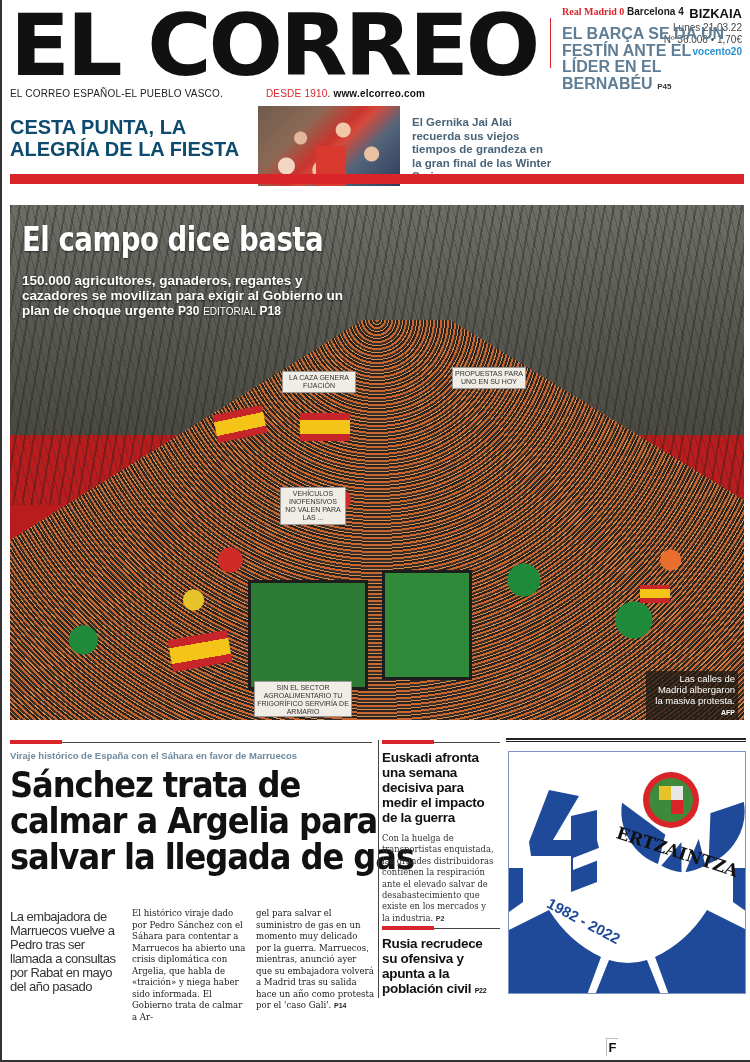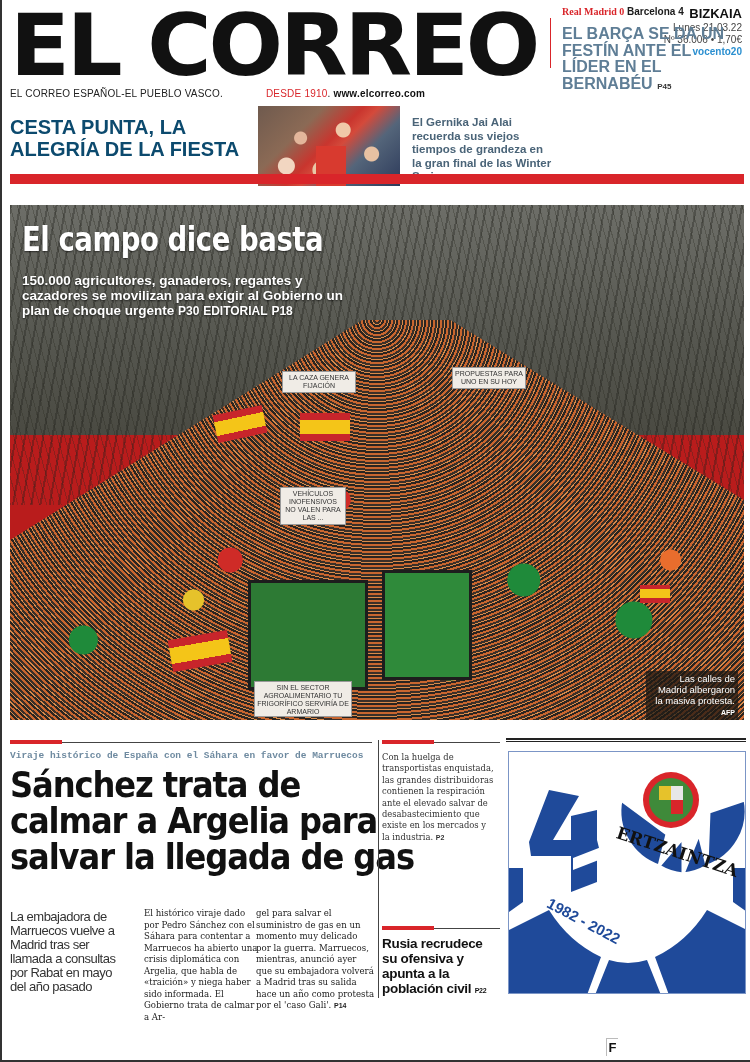--- a/index.html
+++ b/index.html
@@ -47,29 +47,29 @@
      radial-gradient(circle at 60% 85%, #2f8f3a 0 20px, transparent 21px),
      repeating-radial-gradient(circle at 50% 0%, #c9662f 0 2px, #3a2f28 2px 4px, #d98a4a 4px 5px, #2a2420 5px 7px);
   }
   .hero .tractor1 { position: absolute; left: 238px; top: 375px; width: 120px; height: 110px; background: #2d7a34; border: 3px solid #1d1d1d; }
   .hero .tractor2 { position: absolute; left: 372px; top: 365px; width: 90px; height: 110px; background: #2f8a3a; border: 3px solid #1d1d1d; }
   .hero .banner { position: absolute; background: #f0ece6; border: 1px solid #999; font-size: 7px; color: #333; text-align: center; line-height: 8px; padding: 2px; }
   .hero .flag { position: absolute; height: 28px; width: 50px; background: linear-gradient(180deg,#c8252b 0 25%,#f4c518 25% 75%,#c8252b 75%); }
   .hero-title { position: absolute; left: 12px; top: 14px; font-weight: bold; font-size: 34px; color: #fff; letter-spacing: -0.5px; text-shadow: 0 1px 2px rgba(0,0,0,0.6); font-family: "DejaVu Sans Condensed", "DejaVu Sans", sans-serif; transform: scaleX(0.9); transform-origin: left; white-space: nowrap; }
   .hero-sub { position: absolute; left: 12px; top: 68px; width: 340px; font-weight: bold; font-size: 13.5px; line-height: 15px; color: #fff; text-shadow: 0 1px 2px rgba(0,0,0,0.7); }
   .hero-sub .pg { font-size: 12px; }
-  .hero-sub .ed { font-size: 12px; font-weight: bold; }
+  .hero-sub .ed { font-size: 10px; font-weight: normal; }
   .hero-caption { position: absolute; right: 6px; bottom: 0; width: 92px; text-align: right; font-size: 9.5px; line-height: 11px; color: #fff; background: rgba(30,25,20,0.75); padding: 2px 3px; }
   .hero-caption .credit { font-size: 7px; font-weight: bold; }
 
   
   .main-art { position: absolute; left: 8px; top: 740px; width: 362px; }
   .red-tab { width: 52px; height: 4px; background: #d9252a; }
   .top-rule { position: absolute; left: 52px; top: 2px; width: 310px; height: 1px; background: #444; }
-  .kicker { font-size: 9.5px; font-weight: bold; color: #6e8aa0; margin-top: 6px; font-family: Liberation Mono, monospace; }
+  .kicker { font-size: 9.5px; font-weight: bold; color: #6e8aa0; margin-top: 6px; }
   .main-headline { font-family: "DejaVu Sans", sans-serif; font-weight: bold; font-size: 35px; line-height: 36px; letter-spacing: -1.2px; color: #111; margin-top: 6px; transform: scaleX(0.92); transform-origin: left; white-space: nowrap; }
   .main-lead { position: absolute; left: 0; top: 170px; width: 112px; font-size: 13px; line-height: 14px; color: #333; letter-spacing: -0.5px; }
   .main-body { position: absolute; top: 168px; width: 118px; font-family: "DejaVu Serif", serif; font-size: 8.6px; line-height: 11.5px; color: #222; }
   .main-body .pg { font-family: "Liberation Sans", sans-serif; font-weight: bold; font-size: 7px; }
   .col-sep { position: absolute; left: 376px; top: 740px; width: 1px; height: 258px; background: #444; }
 
   .side { position: absolute; left: 380px; width: 112px; }
   .side .rule { position: absolute; left: 52px; top: 2px; width: 66px; height: 1px; background: #444; }
   .side-headline { font-weight: bold; font-size: 13.5px; line-height: 15px; color: #111; margin-top: 6px; letter-spacing: -0.3px; }
   .side-body { font-family: "DejaVu Serif", serif; font-size: 8.4px; line-height: 11.4px; color: #333; margin-top: 8px; }
@@ -147,32 +147,33 @@
 
 <div class="main-art">
   <div class="red-tab"></div>
   <div class="top-rule"></div>
   <div class="kicker">Viraje histórico de España con el Sáhara en favor de Marruecos</div>
   <div class="main-headline">
     <div>Sánchez trata de</div>
     <div>calmar a Argelia para</div>
     <div>salvar la llegada de gas</div>
   </div>
-  <div class="main-lead">La embajadora de Marruecos vuelve a Madrid tras ser llamada a consultas por Rabat en mayo del año pasado</div>
-  <div class="main-body" style="left:122px;margin-left:12px;">El histórico viraje dado por Pedro Sánchez con el Sáhara para contentar a Marruecos ha abierto una crisis diplomática con Argelia, que habla de «traición» y niega haber sido informada. El Gobierno trata de calmar a Ar-</div>
+  <div class="main-lead">La embajadora de Marruecos vuelve a Pedro tras ser llamada a consultas por Rabat en mayo del año pasado</div>
+  <div class="main-body" style="left:122px;">El histórico viraje dado por Pedro Sánchez con el Sáhara para contentar a Marruecos ha abierto una crisis diplomática con Argelia, que habla de «traición» y niega haber sido informada. El Gobierno trata de calmar a Ar-</div>
   <div class="main-body" style="left:246px;">
     <span>gel para salvar el suministro de gas en un momento muy delicado por la guerra. Marruecos, mientras, anunció ayer que su embajadora volverá a Madrid tras su salida hace un año como protesta por el 'caso Gali'.</span>
     <span class="pg">P14</span>
   </div>
 </div>
 <div class="col-sep"></div>
 
 <div class="side" style="top:740px;">
   <div class="red-tab"></div>
   <div class="rule"></div>
+  <div class="side-headline">Euskadi afronta una semana decisiva para medir el impacto de la guerra</div>
   <div class="side-body">
     <span>Con la huelga de transportistas enquistada, las grandes distribuidoras contienen la respiración ante el elevado salvar de desabastecimiento que existe en los mercados y la industria.</span>
     <span class="pg">P2</span>
   </div>
 </div>
 <div class="side" style="top:926px;">
   <div class="red-tab"></div>
   <div class="rule"></div>
   <div class="side-headline">
     <span>Rusia recrudece su ofensiva y apunta a la población civil</span>

